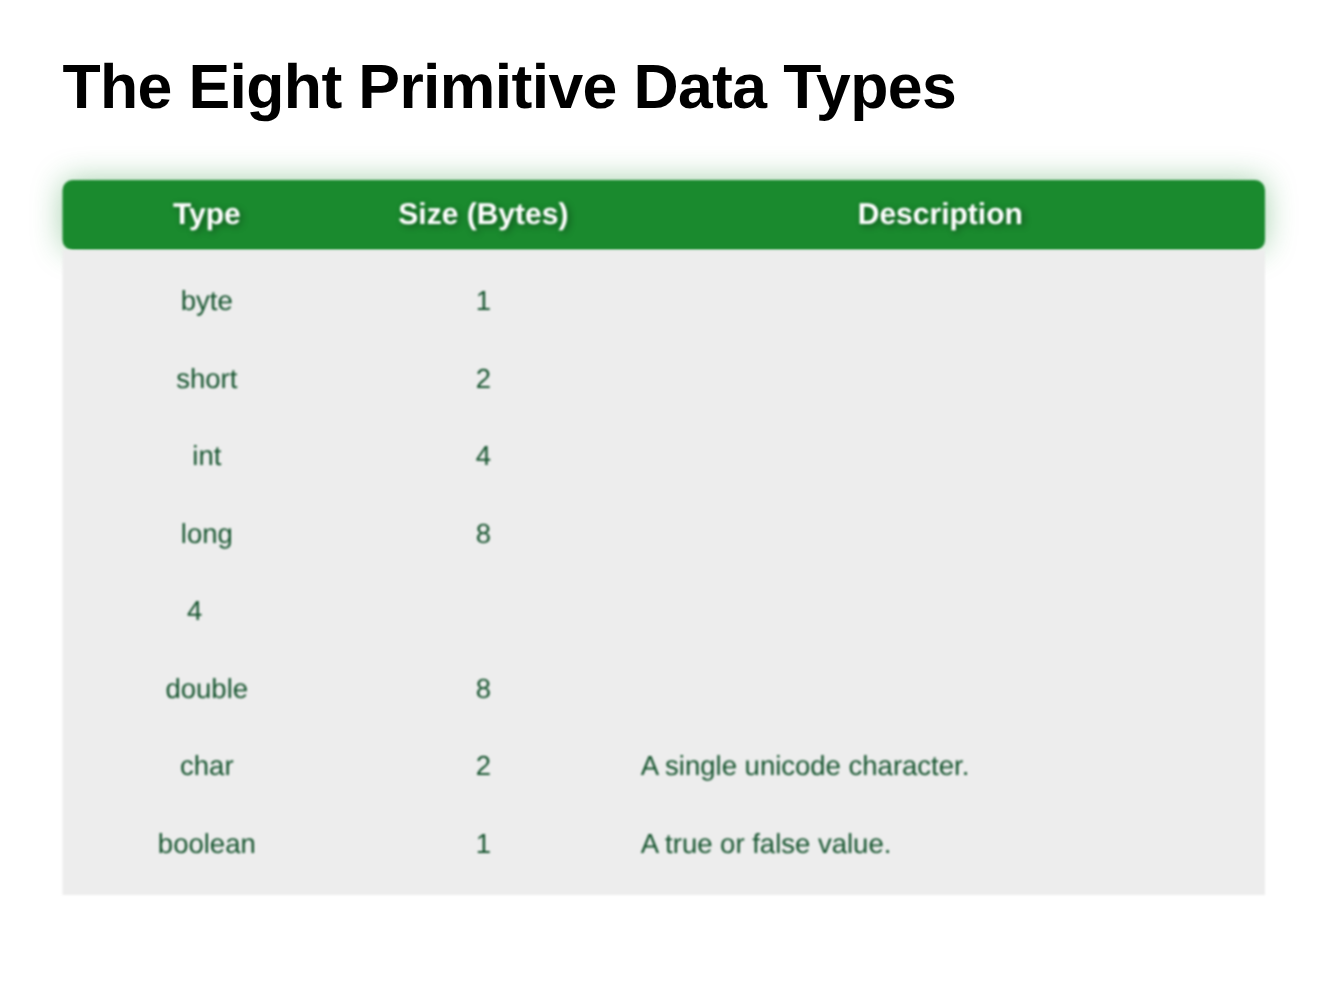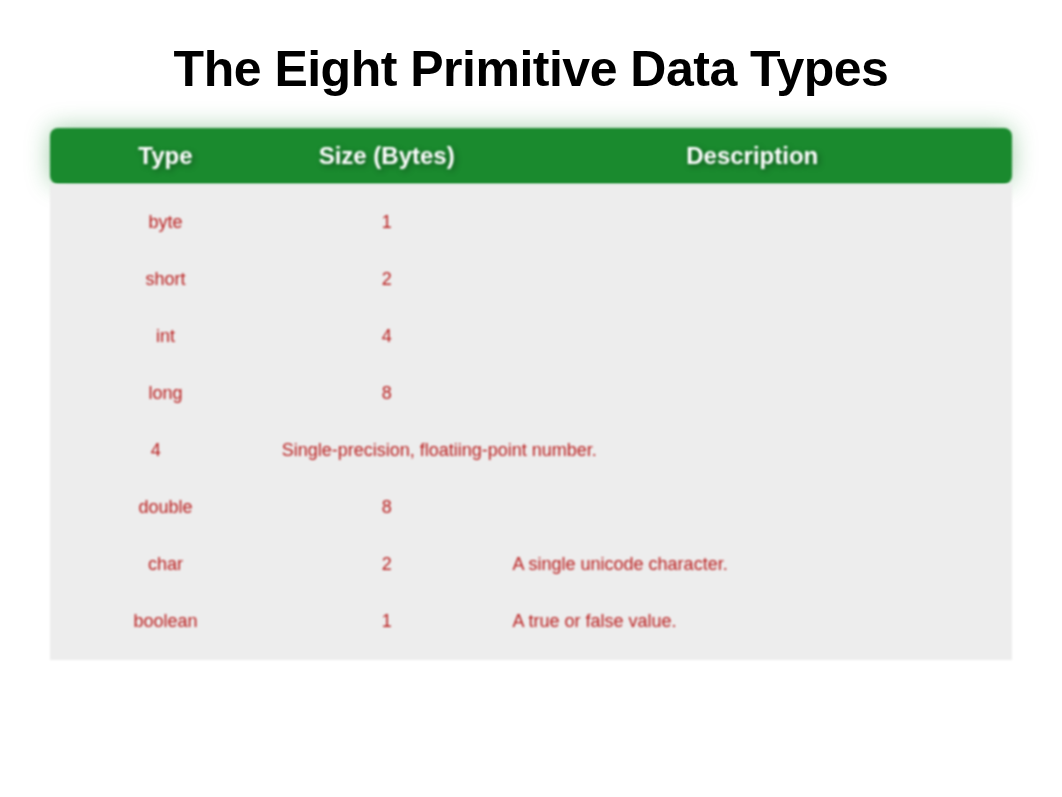--- a/index.html
+++ b/index.html
@@ -10,23 +10,22 @@
     body {
       font-family: -apple-system, BlinkMacSystemFont, "Helvetica Neue", Helvetica, Arial, sans-serif;
       background: #ffffff;
       width: 1062px;
       height: 797px;
       padding: 40px 50px;
     }
     .title {
       font-size: 50px;
       font-weight: 700;
-      text-align: center;
       color: #000000;
-      margin-bottom: 30px;
+      margin-bottom: 46px;
       letter-spacing: -0.5px;
     }
     .table-wrapper {
       width: 100%;
       filter: blur(0px);
     }
     .table-header {
       display: flex;
       background: #1a8a2e;
       color: #ffffff;
@@ -50,22 +49,22 @@
       text-align: center;
     }
     .table-body {
       background: #ededed;
       padding: 10px 0;
       filter: blur(0.8px);
     }
     .table-row {
       display: flex;
       padding: 18px 0;
-      font-size: 18px;
-      color: #b91c1c;
+      font-size: 22px;
+      color: #14532d;
     }
     .row-type {
       width: 24%;
       text-align: center;
     }
     .row-size {
       width: 22%;
       text-align: center;
     }
     .row-desc {
@@ -100,21 +99,20 @@
     <div class="table-row">
       <div class="row-type">int</div>
       <div class="row-size">4</div>
     </div>
     <div class="table-row">
       <div class="row-type">long</div>
       <div class="row-size">8</div>
     </div>
     <div class="table-row">
       <div class="row-size">4</div>
-      <div class="row-desc">Single-precision, floatiing-point number.</div>
     </div>
     <div class="table-row">
       <div class="row-type">double</div>
       <div class="row-size">8</div>
     </div>
     <div class="table-row">
       <div class="row-type">char</div>
       <div class="row-size">2</div>
       <div class="row-desc">A single unicode character.</div>
     </div>

